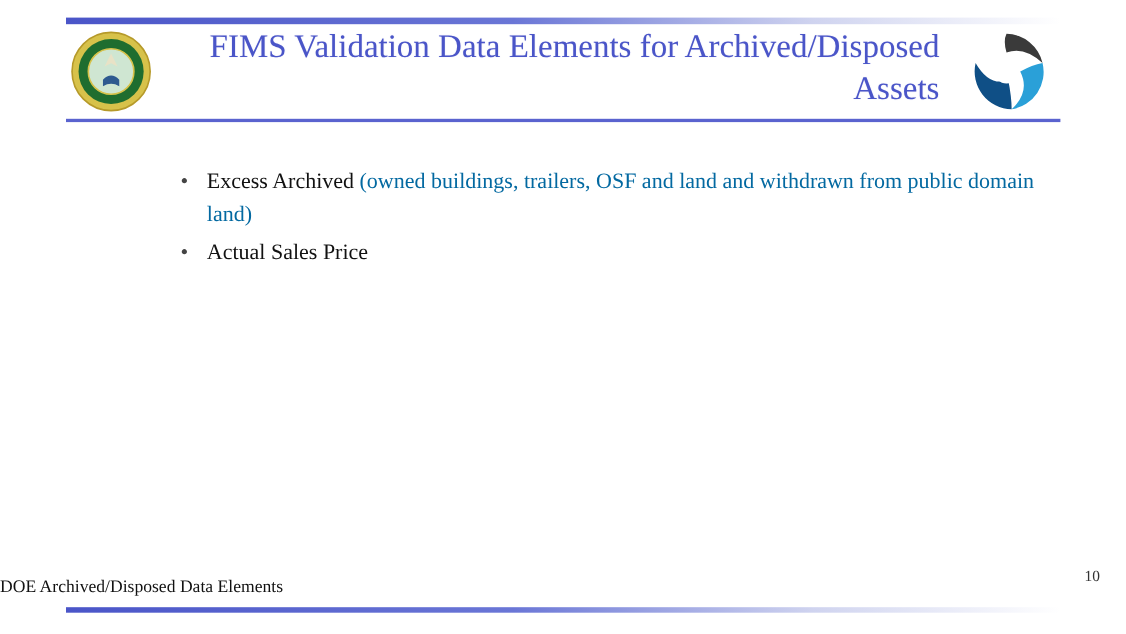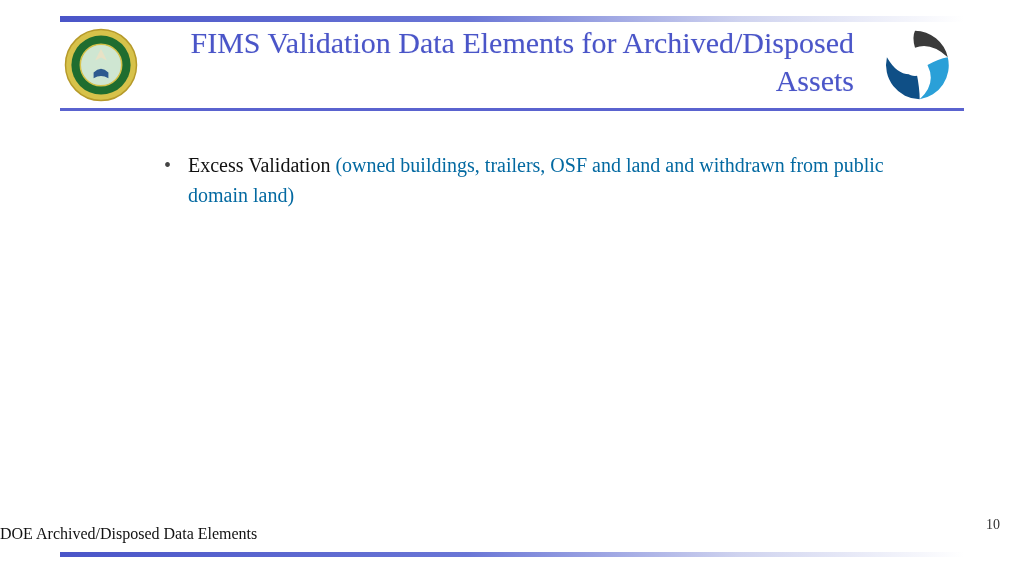--- a/index.html
+++ b/index.html
@@ -111,22 +111,26 @@
     </svg>
   </div>
 
   <div class="title">FIMS Validation Data Elements for Archived/Disposed Assets</div>
 
   <div class="title-divider"></div>
 
   <div class="content">
     <ul>
       <li>
-        <span>Excess Validation</span>
+        <span>Excess Archived</span>
         <span class="sub"> (owned buildings, trailers, OSF and land and withdrawn from public domain land)</span>
+      </li>
+      <li>
+        <span>Actual Sales Price</span>
+        <span class="sub"></span>
       </li>
     </ul>
   </div>
 
   <div class="footer-text">DOE Archived/Disposed Data Elements</div>
   <div class="page-num">10</div>
 
   <div class="bottom-bar"></div>
 </div>
 

